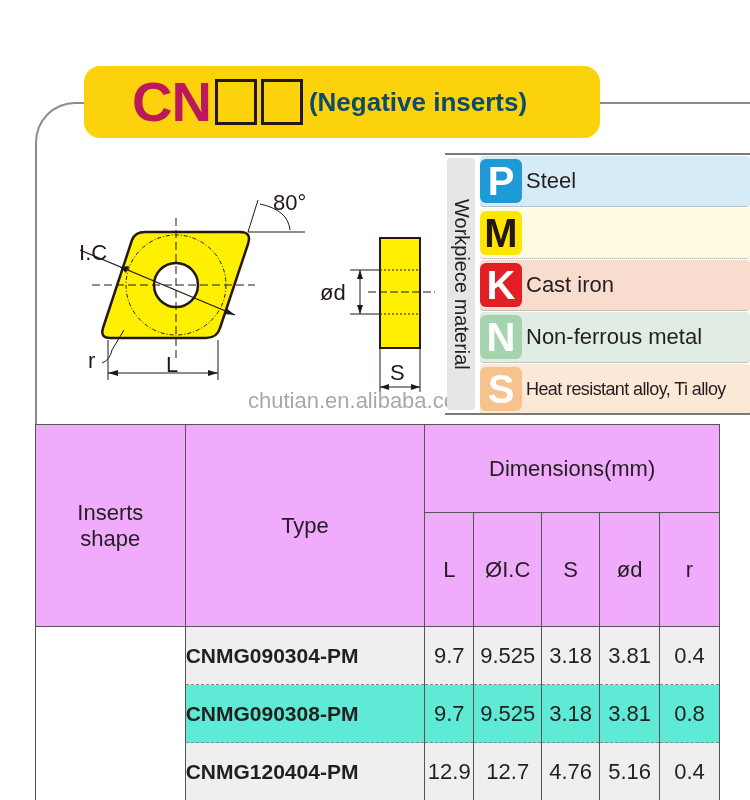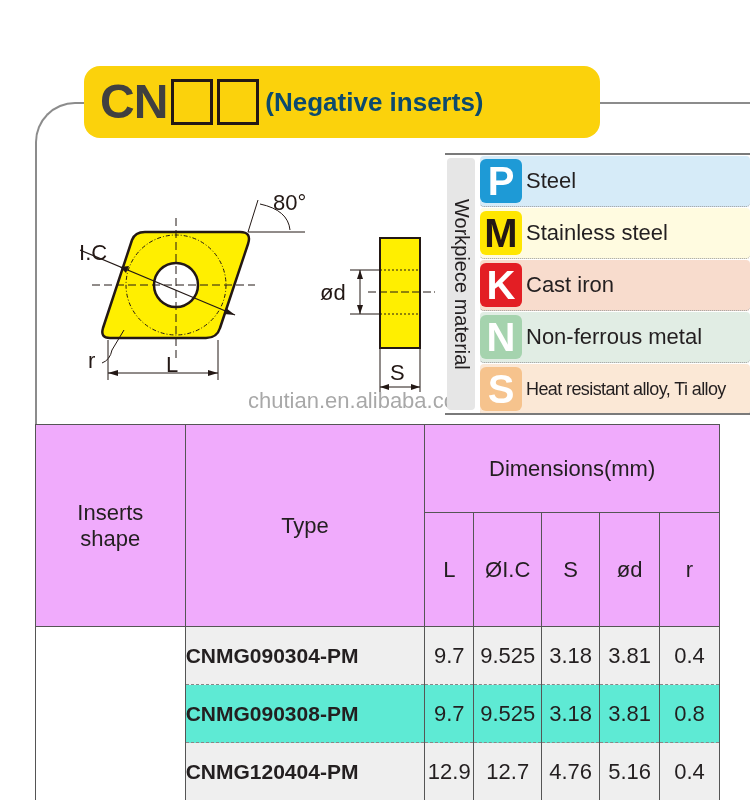--- a/index.html
+++ b/index.html
@@ -1,20 +1,20 @@
 <!DOCTYPE html>
 <html><head>
 <meta charset="utf-8">
 <style>
   html,body{margin:0;padding:0;}
   body{width:750px;height:800px;overflow:hidden;background:#fff;position:relative;font-family:"Liberation Sans",sans-serif;color:#231f20;}
   .frame-line-top{position:absolute;left:75px;top:102px;width:675px;height:2px;background:#8c8c8c;}
   .frame-left{position:absolute;left:35px;top:102px;width:40px;height:340px;border-left:2px solid #8c8c8c;border-top:2px solid #8c8c8c;border-top-left-radius:40px;}
   .title-bar{position:absolute;left:84px;top:66px;width:516px;height:72px;background:#fbd20c;border-radius:16px;display:flex;align-items:center;padding-left:16px;box-sizing:border-box;}
-  .title-cn{font-weight:bold;font-size:48px;letter-spacing:-1px;color:#404040;line-height:1;}
+  .title-cn{font-weight:bold;font-size:56px;letter-spacing:-1px;color:#be185d;line-height:1;margin-left:32px;}
   .title-box{display:inline-block;width:42px;height:46px;border:3px solid #231815;box-sizing:border-box;margin-left:4px;}
   .title-sub{font-weight:bold;font-size:26px;margin-left:6px;color:#0c4a6e;}
   .diagram{position:absolute;left:80px;top:180px;width:360px;height:230px;}
   .watermark{position:absolute;left:248px;top:388px;font-size:22px;color:#9a9a9a;opacity:.85;}
   .mat-top{position:absolute;left:445px;top:153px;width:305px;height:2px;background:#7a7a7a;}
   .mat-bottom{position:absolute;left:445px;top:413px;width:305px;height:2px;background:#7a7a7a;}
   .mat-side{position:absolute;left:447px;top:158px;width:28px;height:252px;background:#e6e6e6;border-radius:4px;display:flex;align-items:center;justify-content:center;}
   .mat-side span{writing-mode:vertical-rl;font-size:20px;color:#231f20;white-space:nowrap;}
   .mat-rows{position:absolute;left:480px;top:156px;width:270px;}
   .mat-row{height:51px;display:flex;align-items:center;border-bottom:1px dotted #999;box-sizing:border-box;border-radius:4px;margin-bottom:1px;}
@@ -92,21 +92,20 @@
 <div class="mat-side">
     <span>Workpiece material</span>
   </div>
 <div class="mat-rows" id="mat-rows">
   <div class="mat-row" style="background: rgb(214, 235, 248);">
       <span class="mat-letter" style="background: rgb(30, 154, 214); color: rgb(255, 255, 255);">P</span>
       <span class="mat-label">Steel</span>
     </div>
   <div class="mat-row" style="background: rgb(255, 251, 224);">
       <span class="mat-letter" style="background: rgb(255, 230, 0); color: rgb(35, 24, 21);">M</span>
-      <span class="mat-label">Stainless steel</span>
     </div>
   <div class="mat-row" style="background: rgb(248, 220, 205);">
       <span class="mat-letter" style="background: rgb(227, 30, 36); color: rgb(255, 255, 255);">K</span>
       <span class="mat-label">Cast iron</span>
     </div>
   <div class="mat-row" style="background: rgb(225, 237, 228);">
       <span class="mat-letter" style="background: rgb(165, 211, 174); color: rgb(255, 255, 255);">N</span>
       <span class="mat-label">Non-ferrous metal</span>
     </div>
   <div class="mat-row" style="background: rgb(251, 232, 214);">

